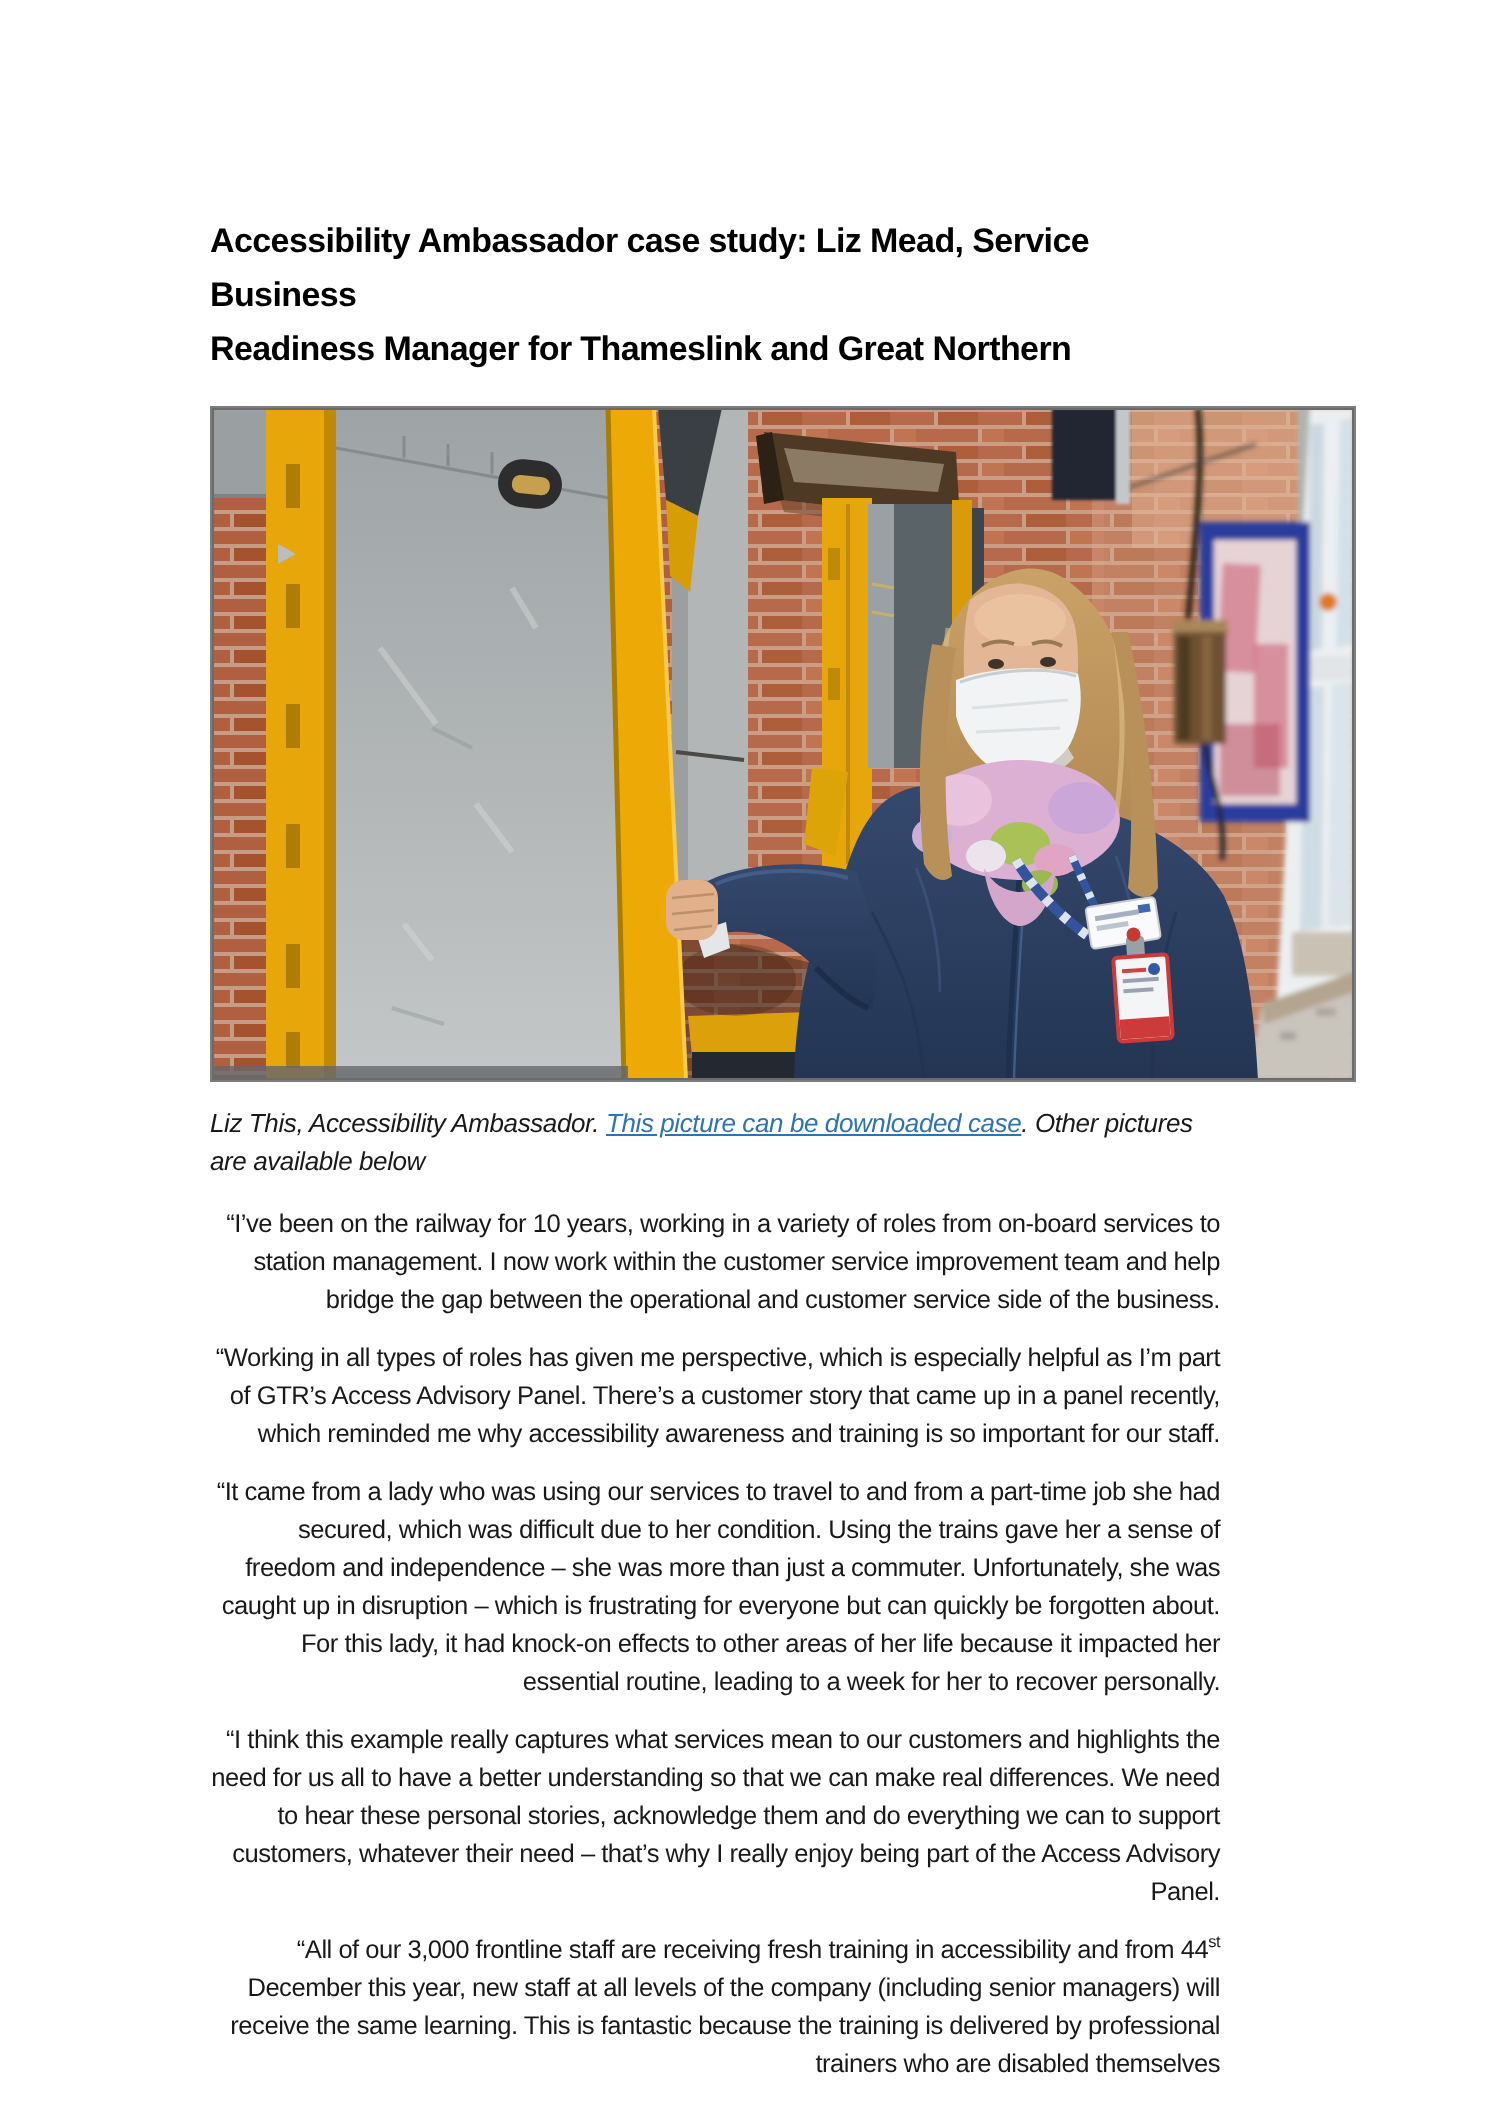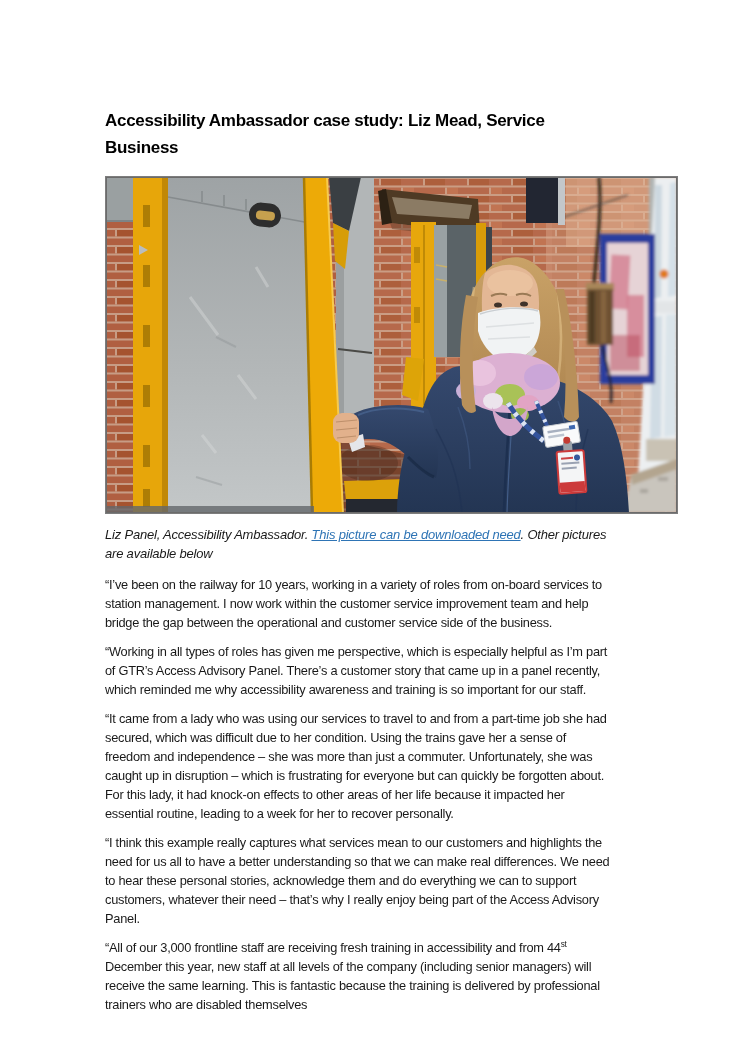--- a/index.html
+++ b/index.html
@@ -40,34 +40,36 @@
   p.caption a {
     color:var(--link, #2e74b5);
     text-decoration:underline;
     cursor:pointer;
   }
   p.body {
     margin:0 0 9.5px 0;
     font-size:12.8px;
     letter-spacing:-0.25px;
     line-height:19.1px;
+    text-align:right;
   }
   p.body sup {
     font-size:0.64em;
     vertical-align:super;
     line-height:0;
   }
 </style>
 </head>
 <body>
 
 <div class="page">
 
   <h1 class="doc-title">
     <span>Accessibility Ambassador case study: Liz Mead, Service Business</span>
+    <span>Readiness Manager for Thameslink and Great Northern</span>
   </h1>
 
   <figure class="photo">
     <svg width="571" height="336" viewBox="0 0 571 336" xmlns="http://www.w3.org/2000/svg">
       <defs>
         <pattern id="brick" width="44" height="17" patternUnits="userSpaceOnUse">
           <rect width="44" height="17" fill="#b05f41"></rect>
           <rect x="11" y="2" width="20" height="6.5" fill="#a5532f"></rect>
           <rect x="33" y="10.5" width="11" height="6.5" fill="#bd6c49"></rect>
           <rect y="0" width="44" height="2" fill="#c79c85"></rect>
@@ -277,21 +279,21 @@
           <rect x="456" y="285" width="18" height="2" fill="#9aa2b2"></rect>
           <rect x="456" y="290" width="15" height="2" fill="#9aa2b2"></rect>
           <circle cx="472" cy="281" r="3" fill="#35599c"></circle>
         </g>
       </g>
 
       <rect x="0.5" y="0.5" width="570" height="335" fill="none" stroke="#6b6b6b"></rect>
     </svg>
   </figure>
 
-  <p class="caption"><span>Liz Panel, Accessibility Ambassador. </span><a href="#">This picture can be downloaded need</a><span>. Other pictures are available below</span></p>
+  <p class="caption"><span>Liz This, Accessibility Ambassador. </span><a href="#">This picture can be downloaded case</a><span>. Other pictures are available below</span></p>
 
   <p class="body">“I’ve been on the railway for 10 years, working in a variety of roles from on-board services to station management. I now work within the customer service improvement team and help bridge the gap between the operational and customer service side of the business.</p>
   <p class="body">“Working in all types of roles has given me perspective, which is especially helpful as I’m part of GTR’s Access Advisory Panel. There’s a customer story that came up in a panel recently, which reminded me why accessibility awareness and training is so important for our staff.</p>
   <p class="body">“It came from a lady who was using our services to travel to and from a part-time job she had secured, which was difficult due to her condition. Using the trains gave her a sense of freedom and independence – she was more than just a commuter. Unfortunately, she was caught up in disruption – which is frustrating for everyone but can quickly be forgotten about. For this lady, it had knock-on effects to other areas of her life because it impacted her essential routine, leading to a week for her to recover personally.</p>
   <p class="body">“I think this example really captures what services mean to our customers and highlights the need for us all to have a better understanding so that we can make real differences. We need to hear these personal stories, acknowledge them and do everything we can to support customers, whatever their need – that’s why I really enjoy being part of the Access Advisory Panel.</p>
 
   <p class="body"><span>“All of our 3,000 frontline staff are receiving fresh training in accessibility and from 44</span><sup>st</sup><span> December this year, new staff at all levels of the company (including senior managers) will receive the same learning. This is fantastic because the training is delivered by professional trainers who are disabled themselves</span></p>
 
 </div>
 

